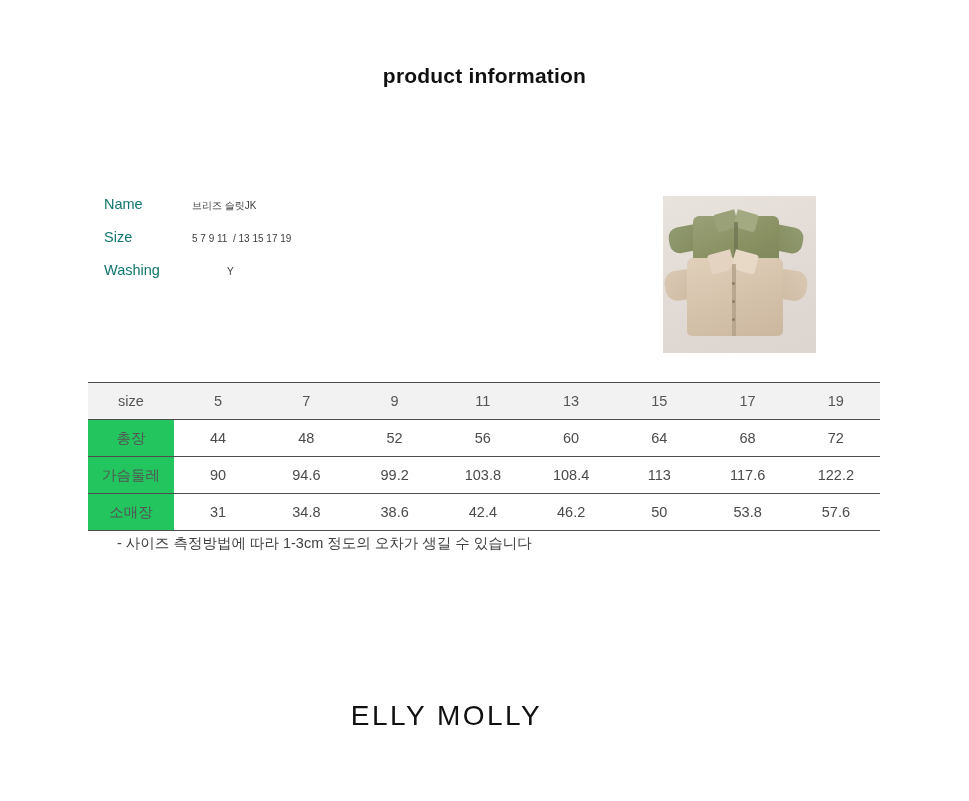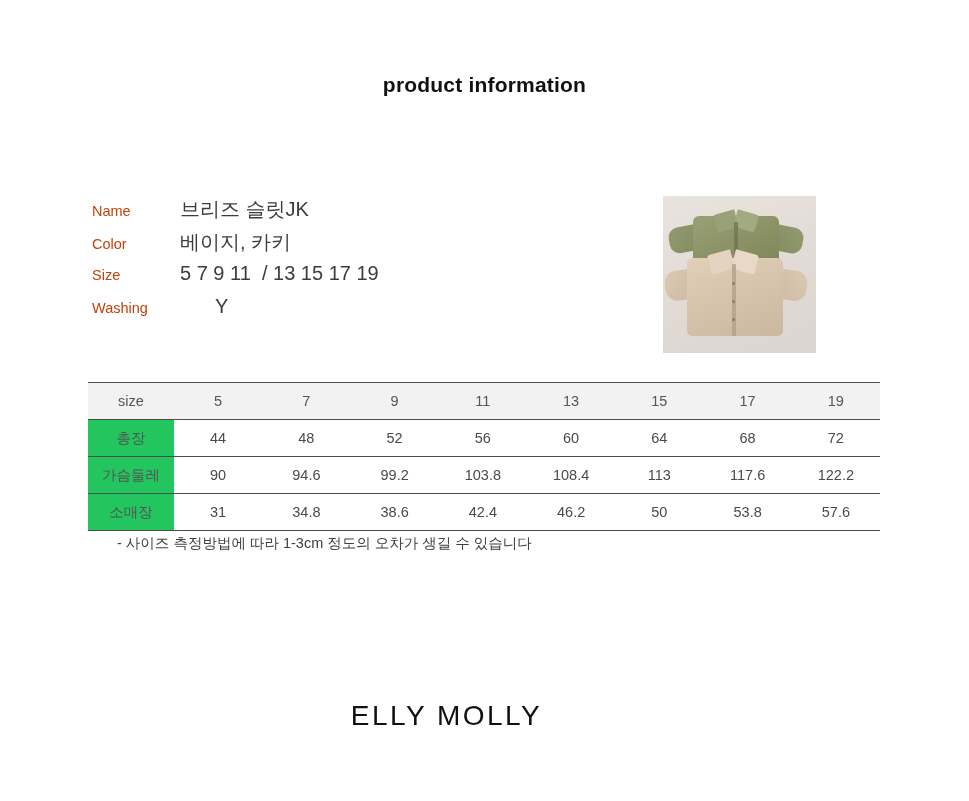--- a/index.html
+++ b/index.html
@@ -13,21 +13,21 @@
     height: 801px;
     position: relative;
     font-family: "Liberation Sans", "DejaVu Sans", sans-serif;
     color: #4a4a4a;
     overflow: hidden;
   }
 
   
   .page-title {
     position: absolute;
-    top: 73px;
+    top: 64px;
     left: 0;
     width: 969px;
     text-align: center;
     font-size: 21px;
     font-weight: bold;
     color: #111111;
     letter-spacing: 0.2px;
   }
 
   
@@ -39,24 +39,25 @@
   }
   .info-row {
     display: flex;
     align-items: baseline;
     height: 33px;
   }
   .info-label {
     width: 88px;
     flex: 0 0 88px;
     font-size: 14.5px;
-    color: #c2410c;
+    color: #0f766e;
+    margin-left: 12px;
   }
   .info-value {
-    font-size: 20px;
+    font-size: 10px;
     color: #3c3c3c;
     white-space: pre;
   }
   .info-value.indented { padding-left: 35px; }
 
   
   .photo-frame {
     position: absolute;
     top: 196px;
     left: 663px;
@@ -209,24 +210,20 @@
 
 <div class="page-title">product information</div>
 
 <div class="info-block">
 
   <div class="info-row">
     <div class="info-label">Name</div>
     <div class="info-value">브리즈 슬릿JK</div>
   </div>
 
-  <div class="info-row">
-    <div class="info-label">Color</div>
-    <div class="info-value">베이지, 카키</div>
-  </div>
 
   <div class="info-row">
     <div class="info-label">Size</div>
     <div class="info-value">5 7 9 11  / 13 15 17 19</div>
   </div>
 
 
   <div class="info-row">
     <div class="info-label">Washing</div>
     <div class="info-value indented">Y</div>

